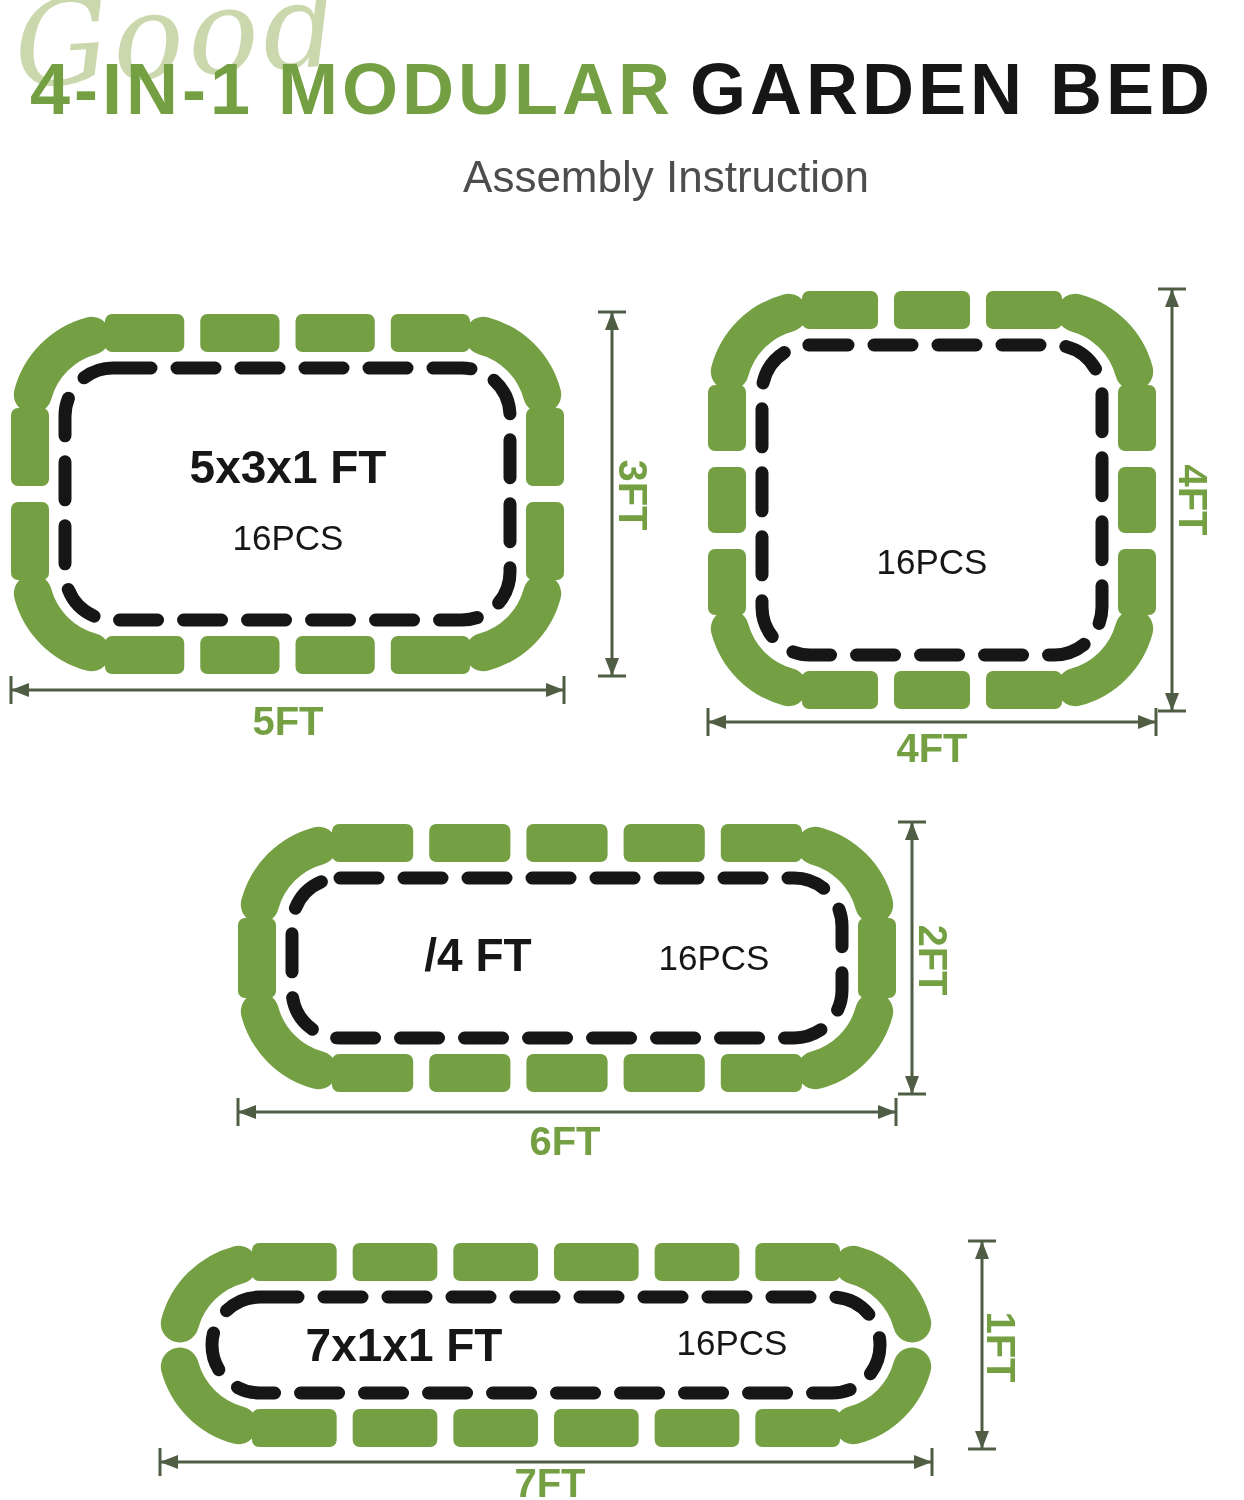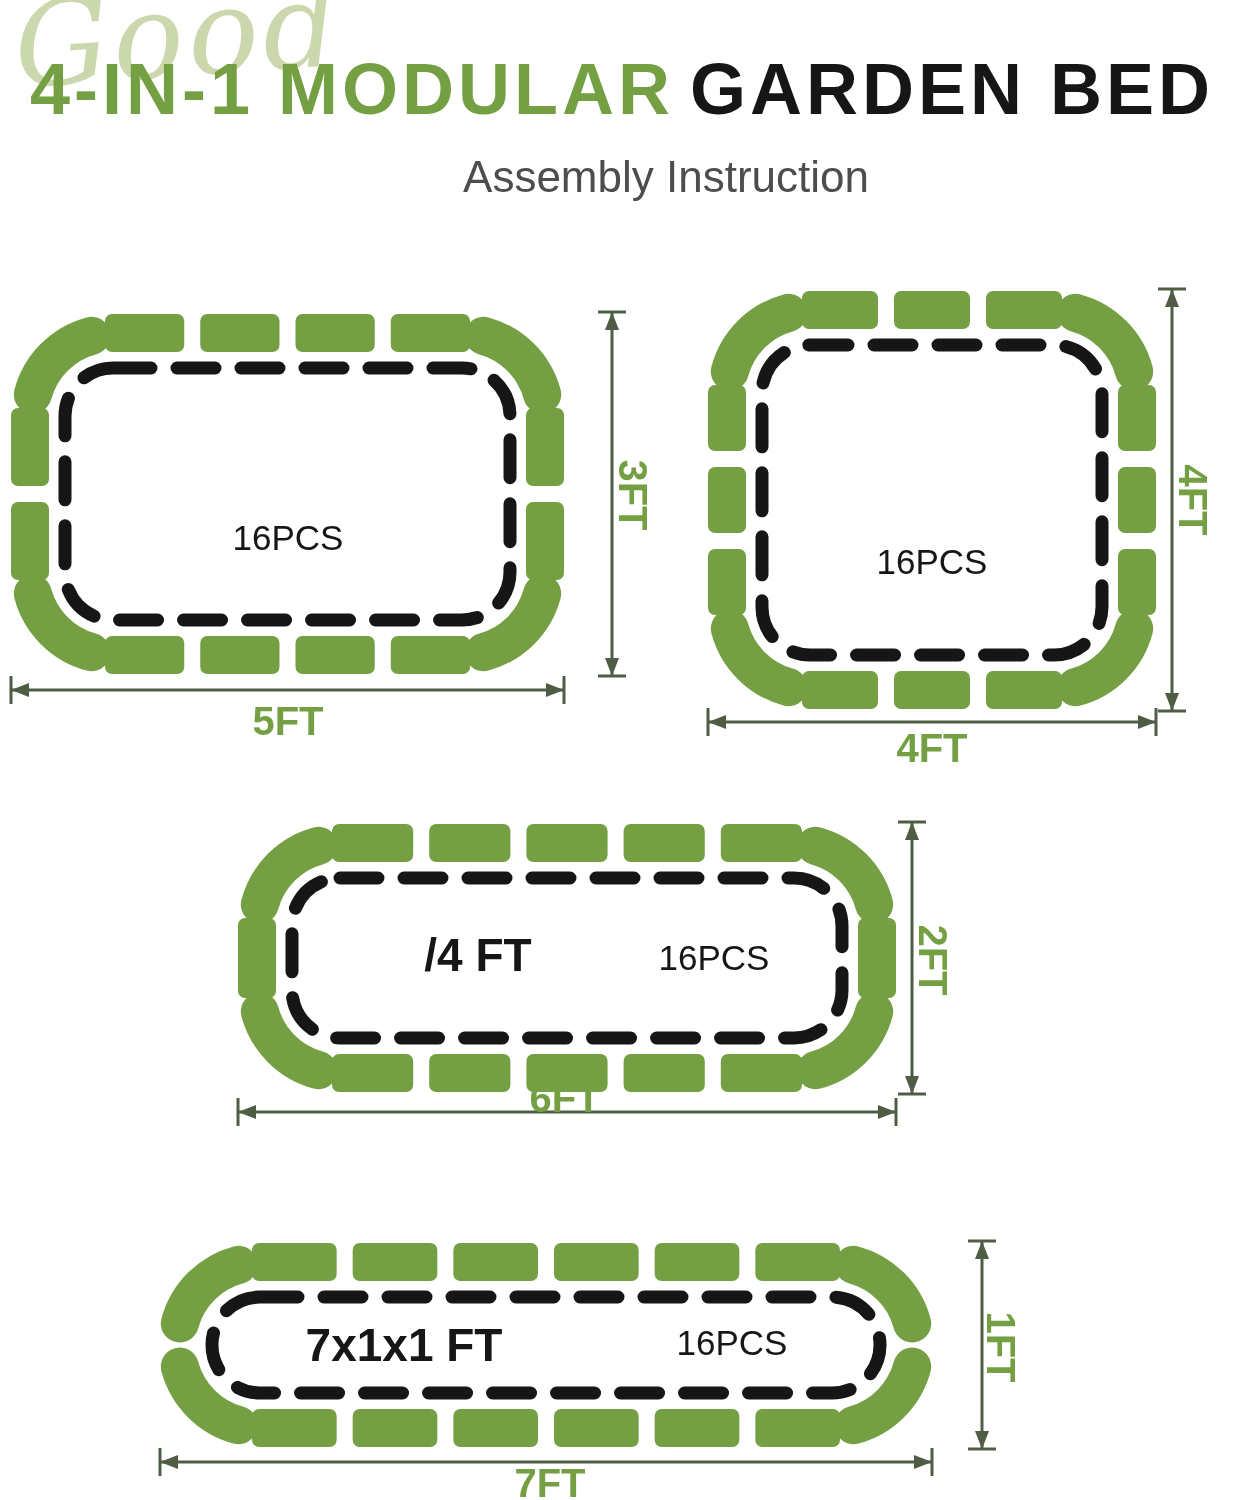--- a/index.html
+++ b/index.html
@@ -174,33 +174,34 @@
           <polygon points="982,1449 975,1431 989,1431" fill="#4F5D45"></polygon>
           <line x1="160" y1="1462" x2="932" y2="1462" stroke="#4F5D45" stroke-width="3"></line>
           <line x1="160" y1="1448" x2="160" y2="1476" stroke="#4F5D45" stroke-width="3"></line>
           <line x1="932" y1="1448" x2="932" y2="1476" stroke="#4F5D45" stroke-width="3"></line>
           <polygon points="160,1462 178,1455 178,1469" fill="#4F5D45"></polygon>
           <polygon points="932,1462 914,1455 914,1469" fill="#4F5D45"></polygon>
         </g>
       </g>
     </svg>
 
+  <div class="lbl size-label" style="left:288px;top:467px">5x3x1 FT</div>
   <div class="lbl pcs-label" style="left:288px;top:538px">16PCS</div>
   <div class="lbl dim-label vert" style="left:632px;top:495px">3FT</div>
   <div class="lbl dim-label" style="left:288px;top:721px">5FT</div>
 
   <div class="lbl pcs-label" style="left:932px;top:562px">16PCS</div>
   <div class="lbl dim-label vert" style="left:1192px;top:500px">4FT</div>
   <div class="lbl dim-label" style="left:932px;top:748px">4FT</div>
 
   <div class="lbl size-label" style="left:478px;top:956px;line-height:1.08">
     <div>/4 FT</div>
   </div>
   <div class="lbl pcs-label" style="left:714px;top:958px">16PCS</div>
   <div class="lbl dim-label vert" style="left:932px;top:960px">2FT</div>
-  <div class="lbl dim-label" style="left:565px;top:1098px">6FT</div>
+  <div class="lbl dim-label" style="left:565px;top:1141px">6FT</div>
 
   <div class="lbl size-label" style="left:404px;top:1345px">7x1x1 FT</div>
   <div class="lbl pcs-label" style="left:732px;top:1343px">16PCS</div>
   <div class="lbl dim-label vert" style="left:1000px;top:1347px">1FT</div>
   <div class="lbl dim-label" style="left:550px;top:1483px">7FT</div>
 
 </div>
 
 </body></html>

